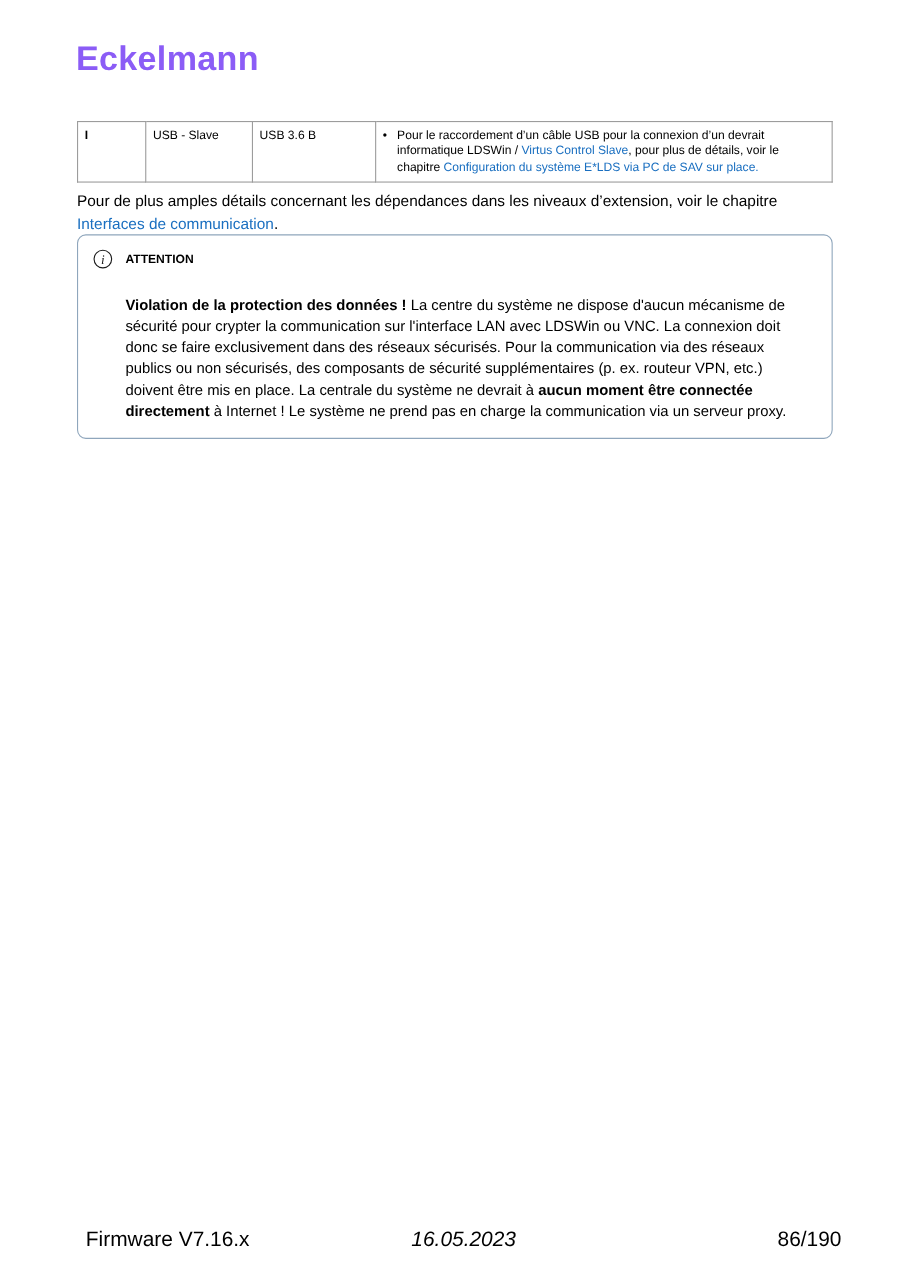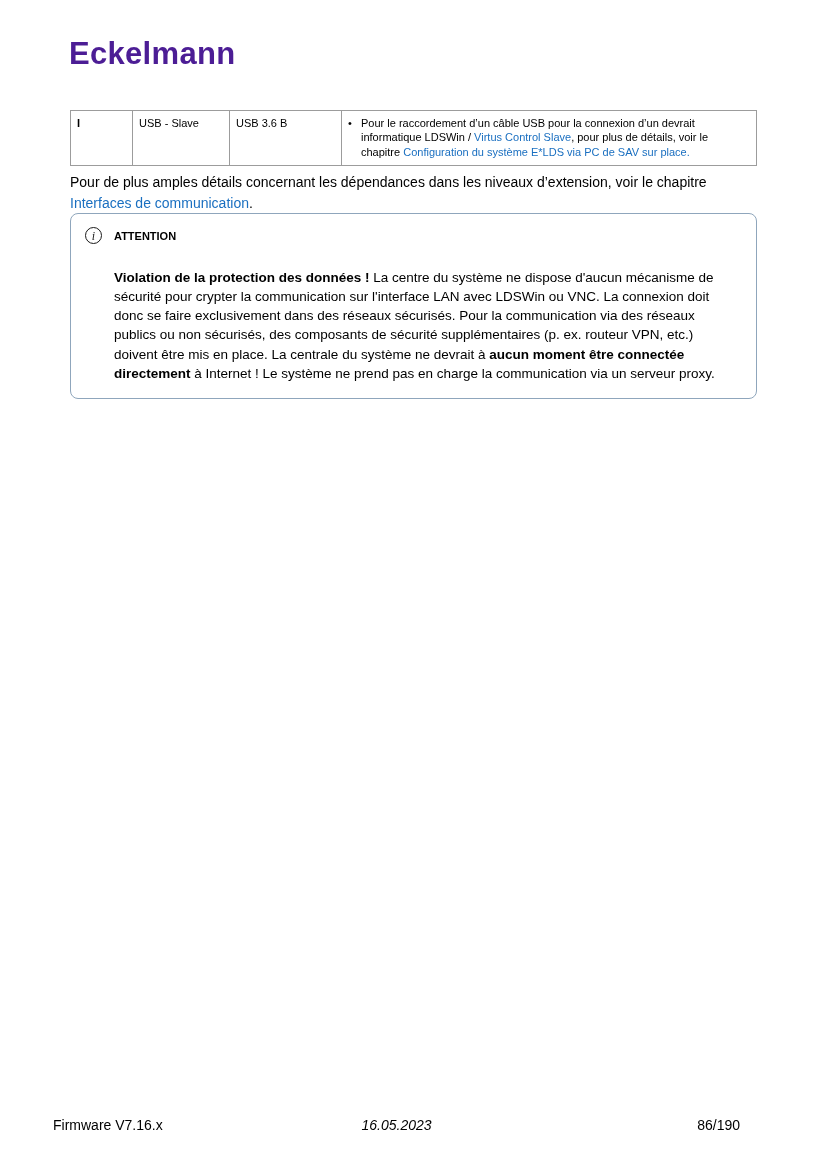--- a/index.html
+++ b/index.html
@@ -12,21 +12,21 @@
     font-family: "Liberation Sans", sans-serif;
     color: #000000;
     overflow: hidden;
   }
   .logo {
     position: absolute;
     left: 69px;
     top: 36px;
     font-size: 31px;
     font-weight: 700;
-    color: #4c1d95;
+    color: #8b5cf6;
     letter-spacing: 0.3px;
   }
   .spec-table {
     position: absolute;
     left: 70px;
     top: 110px;
     width: 687px;
     border-collapse: collapse;
     table-layout: fixed;
   }
@@ -77,25 +77,25 @@
   }
   .attn-title { font-weight: 700; font-size: 11px; }
   .attn-body {
     margin-top: 24px;
     margin-left: 29px;
     font-size: 13.5px;
     line-height: 1.42;
   }
   .footer {
     position: absolute;
-    left: 53px;
+    left: 78px;
     top: 1117px;
     width: 687px;
     display: flex;
-    font-size: 14px;
+    font-size: 19px;
   }
   .f-left  { flex: 1; text-align: left; }
   .f-center{ flex: 1; text-align: center; font-style: italic; }
   .f-right { flex: 1; text-align: right; }
 </style>
 </head>
 <body>
 
 <div class="page">
 

